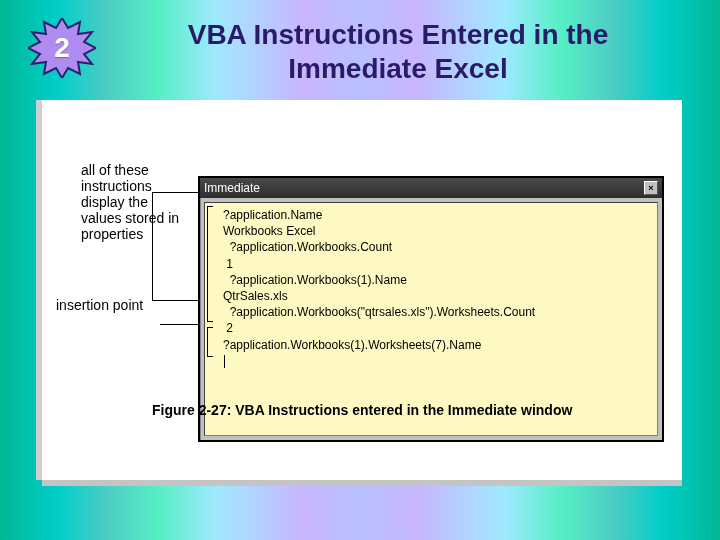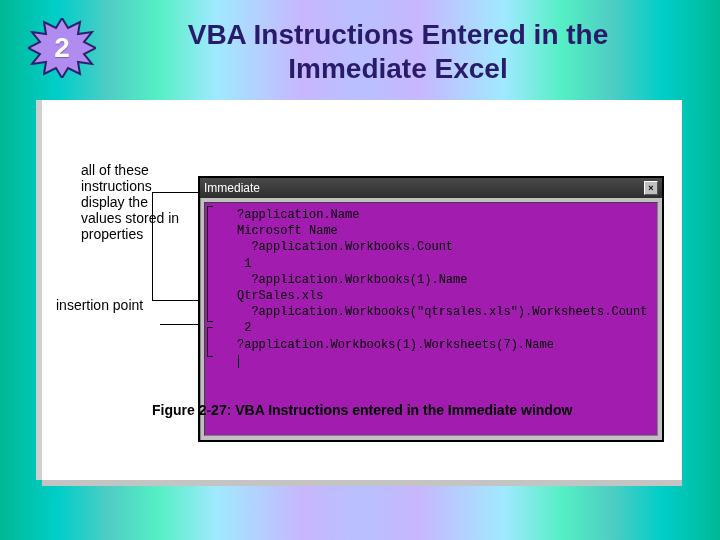--- a/index.html
+++ b/index.html
@@ -120,26 +120,26 @@
     font-family: Arial;
     color: #000;
     font-weight: bold;
   }
   .imm-body {
     position: absolute;
     left: 4px;
     right: 4px;
     top: 24px;
     bottom: 4px;
-    background: #a21caf;
+    background: #fef9c3;
     border: 1px solid #808080;
     border-top-color: #404040;
     border-left-color: #404040;
-    padding: 4px 20px;
-    font-family: Liberation Mono, monospace;
+    padding: 4px 6px;
+    font-family: Liberation Sans, sans-serif;
     font-size: 12px;
     line-height: 1.35;
     color: #000;
     overflow: hidden;
   }
   .imm-body .l1 { position: relative; white-space: pre; }
   .bracket-small {
     position: absolute;
     border-left: 1px solid #000;
     border-top: 1px solid #000;
@@ -192,21 +192,21 @@
   <div class="immediate">
     <div class="imm-titlebar">
       <span class="imm-title">Immediate</span>
       <span class="imm-close">×</span>
     </div>
     <div class="imm-body">
       <div class="bracket-small bsmall-top"></div>
       <div class="bracket-small bsmall-bot"></div>
       <div style="margin-left:12px;">
         <div class="l1">?application.Name</div>
-        <div class="l1">Microsoft Name</div>
+        <div class="l1">Workbooks Excel</div>
         <div class="l1">  ?application.Workbooks.Count</div>
         <div class="l1"> 1</div>
         <div class="l1">  ?application.Workbooks(1).Name</div>
         <div class="l1">QtrSales.xls</div>
         <div class="l1">  ?application.Workbooks("qtrsales.xls").Worksheets.Count</div>
         <div class="l1"> 2</div>
         <div class="l1">?application.Workbooks(1).Worksheets(7).Name</div>
         <div class="l1"><span class="cursor"></span></div>
       </div>
     </div>

